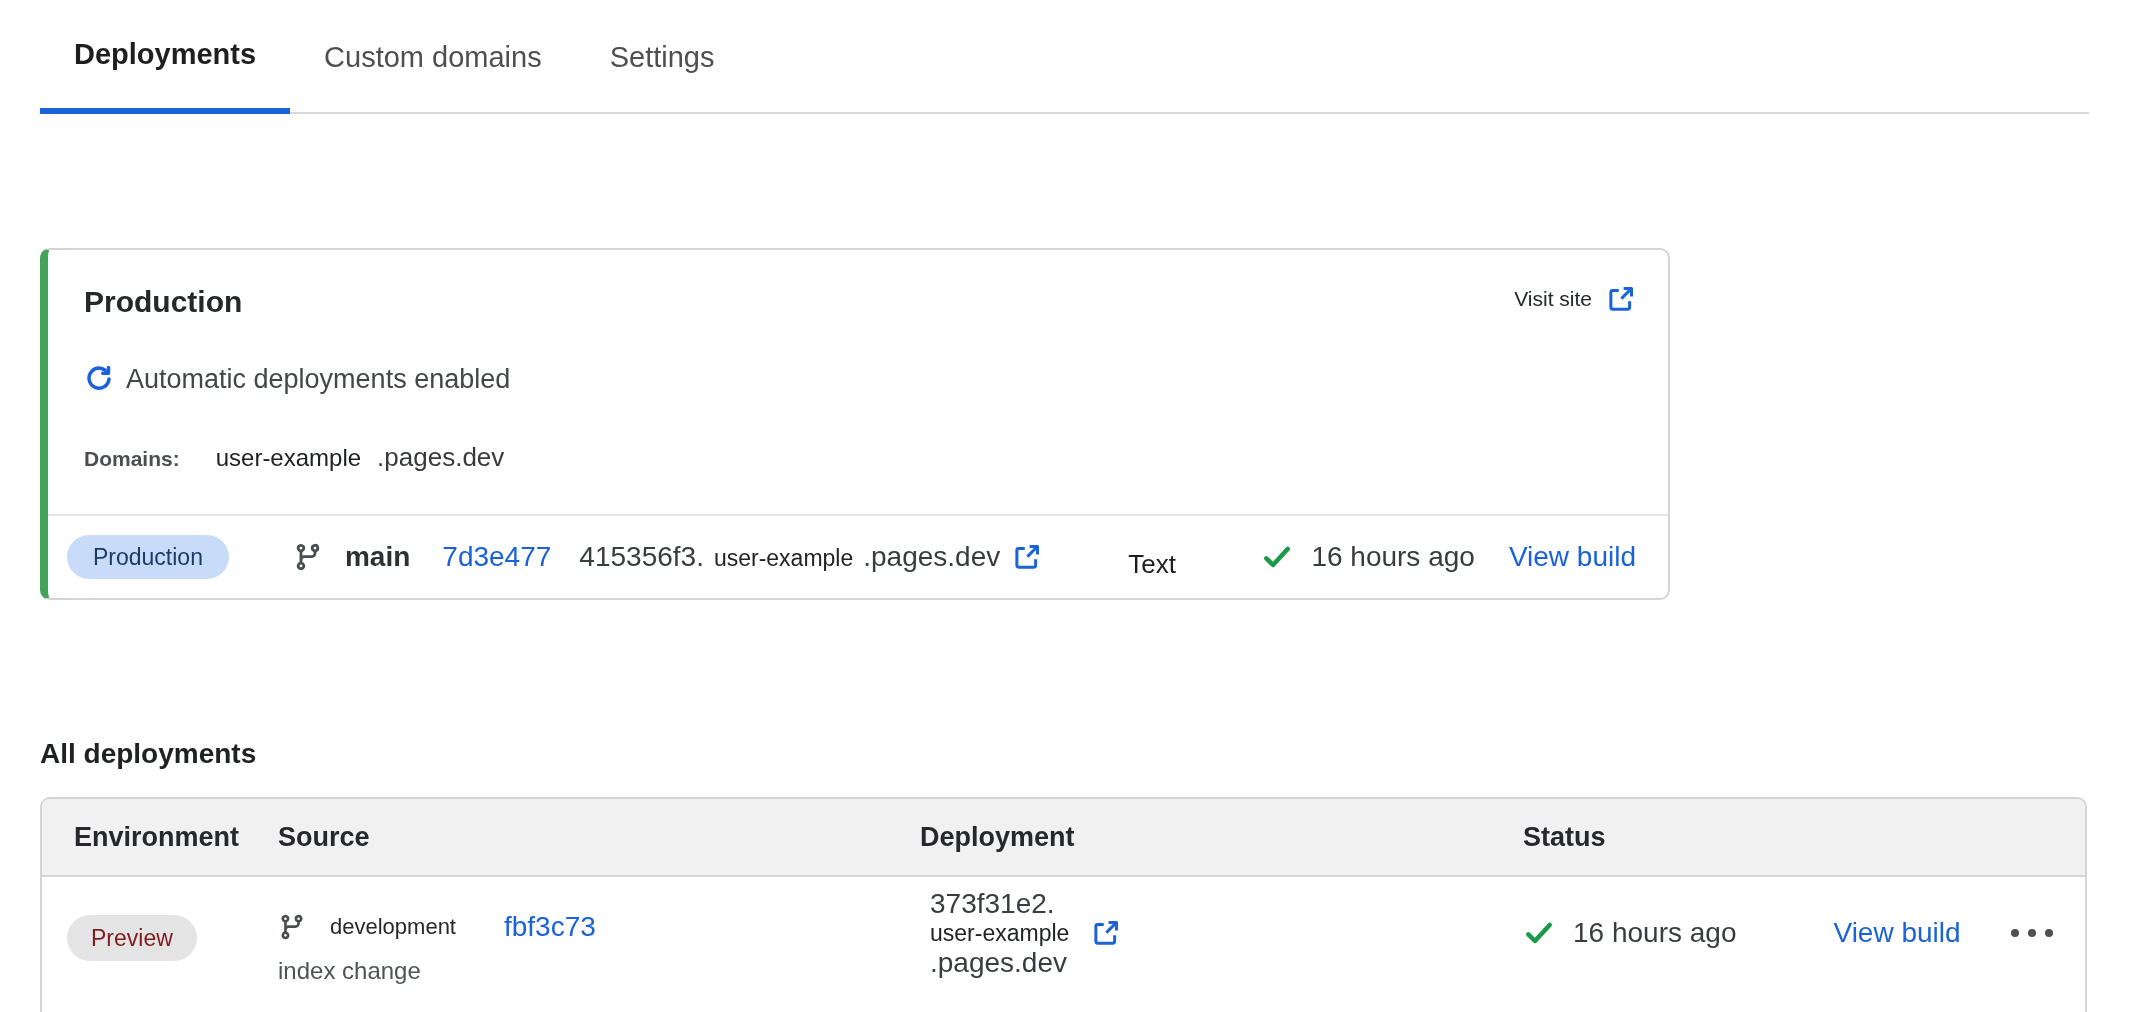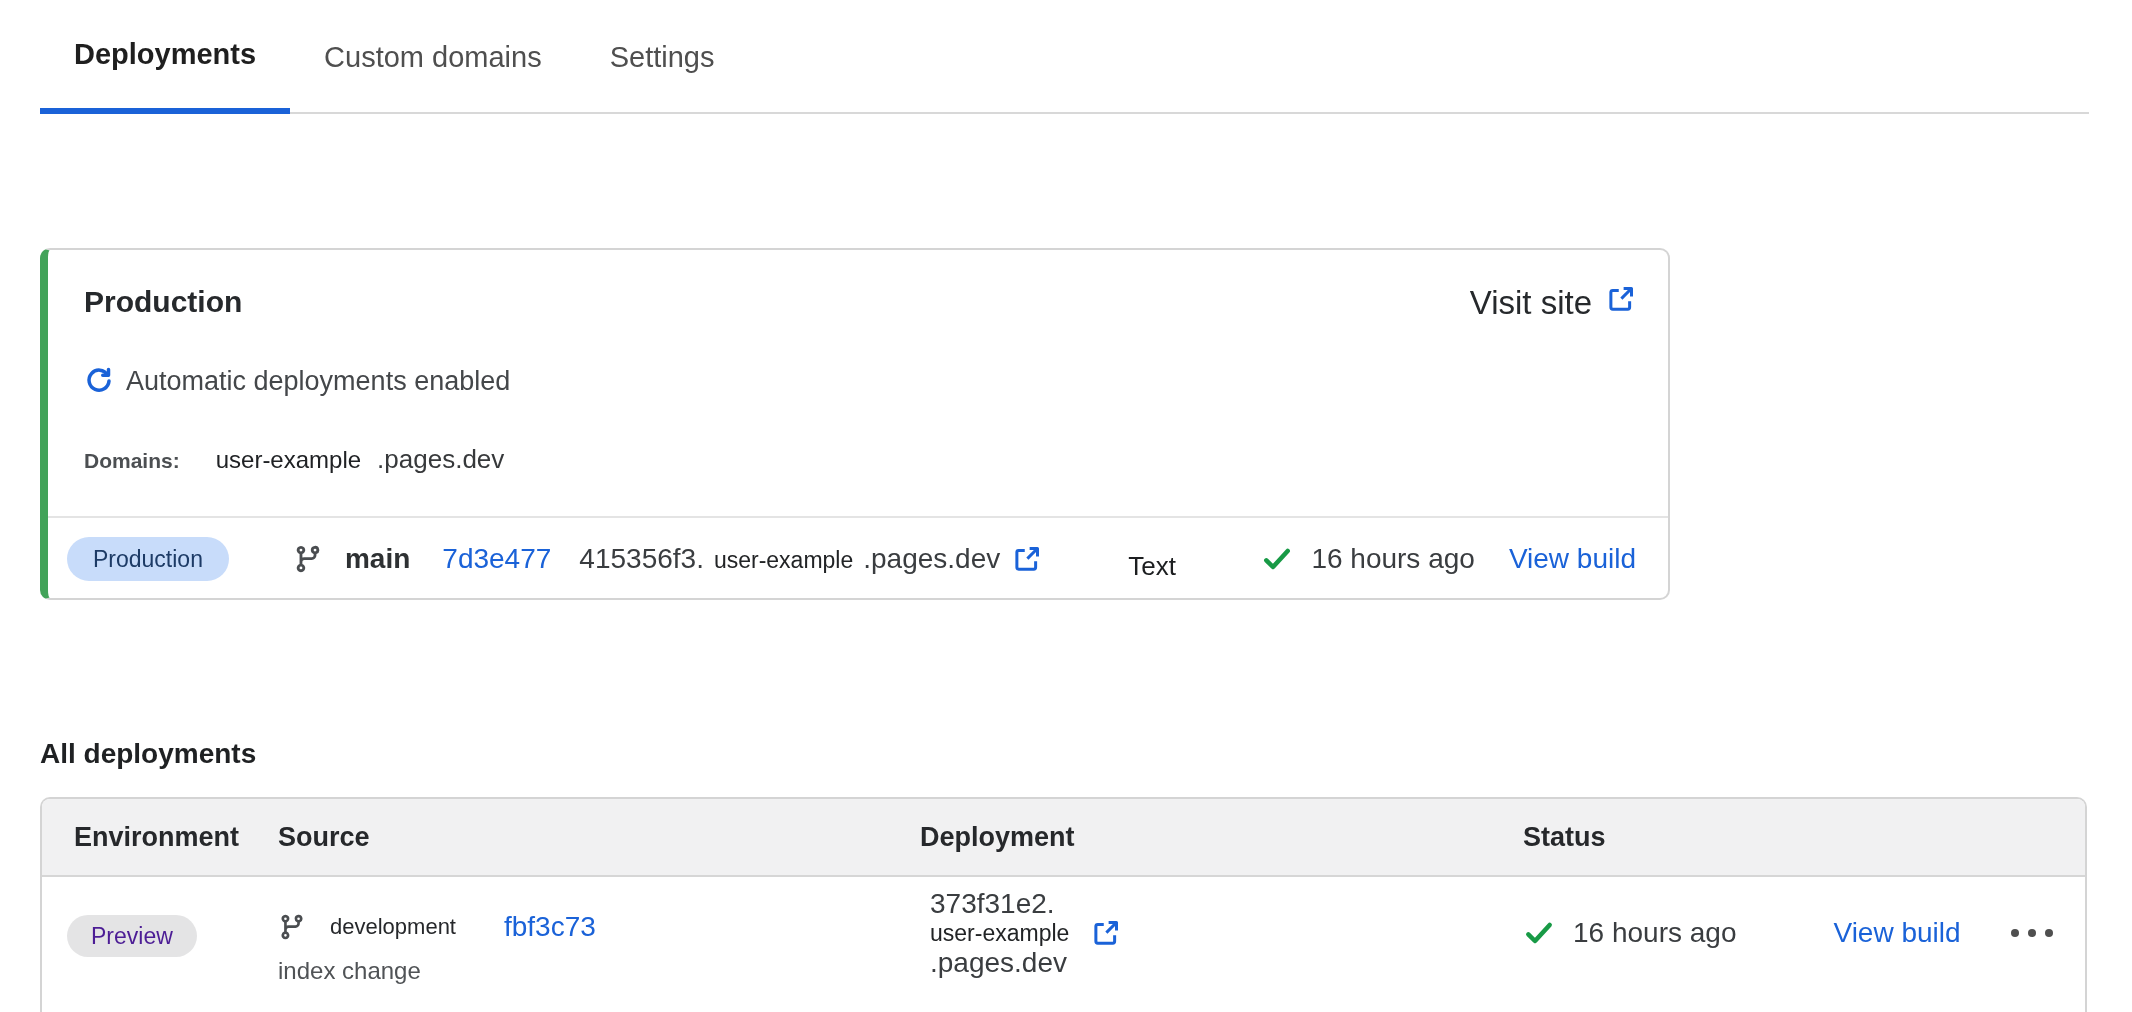--- a/index.html
+++ b/index.html
@@ -12,35 +12,35 @@
   .tab{display:flex;align-items:center;padding:0 34px;font-size:29px;color:#4f4f4f;
        cursor:pointer;box-sizing:border-box;margin-bottom:-2px;}
   .tab.active{color:#1f1f1f;font-weight:700;border-bottom:6px solid #1a62d8;}
 
   
   .card{margin:134px 0 0 40px;width:1630px;height:352px;box-sizing:border-box;
         border:2px solid #d4d4d4;border-left:8px solid #42a359;border-radius:10px;background:#fff;}
   .card-top{display:flex;justify-content:space-between;align-items:flex-start;
             padding:34px 32px 0 36px;}
   .card-title{font-size:30px;font-weight:700;color:#26292c;line-height:36px;}
-  .visit-site{display:flex;gap:14px;font-size:33px;color:#26292c;
+  .visit-site{display:flex;align-items:center;gap:14px;font-size:21px;color:#26292c;
               text-decoration:none;cursor:pointer;}
   .auto-row{display:flex;align-items:center;gap:12px;margin:44px 0 0 36px;height:30px;
             font-size:27px;color:#44474a;}
   .domains-row{display:flex;align-items:baseline;margin:48px 0 0 36px;height:28px;}
   .domains-label{font-size:21px;font-weight:700;color:#4c4f52;}
   .domain-name{font-size:24px;color:#202225;margin-left:36px;}
   .domain-suffix{font-size:26px;color:#37393b;margin-left:16px;}
 
   .prod-row{display:flex;align-items:center;margin-top:44px;height:84px;
             border-top:2px solid #e4e4e4;padding:0 32px 0 19px;box-sizing:border-box;}
   .badge{display:inline-flex;align-items:center;justify-content:center;height:44px;
          padding:0 26px;border-radius:23px;font-size:23px;}
   .badge.blue{background:#c8dcfa;color:#1d3b66;}
-  .badge.gray{background:#e4e4e5;color:#4c1d95;height:42px;padding:0 24px;}
+  .badge.gray{background:#e4e4e5;color:#7f1d1d;height:30px;padding:8px 24px;}
   .branch-icon{margin-left:64px;display:inline-flex;}
   .branch-name{margin-left:22px;font-size:28px;font-weight:700;color:#2e3133;}
   .commit-link{margin-left:32px;font-size:28px;color:#1a62d8;text-decoration:none;cursor:pointer;}
   .url{margin-left:28px;font-size:28px;color:#3a3d40;display:inline-flex;align-items:baseline;}
   .url .u-name{font-size:23px;color:#222426;margin:0 10px;}
   .ext-icon{display:inline-flex;margin-left:12px;cursor:pointer;}
   .note{margin-left:86px;margin-top:14px;font-size:26px;color:#1c1e20;}
   .right-group{margin-left:auto;display:flex;align-items:center;}
   .check-icon{display:inline-flex;}
   .time{margin-left:18px;font-size:28px;color:#3a3d40;}

